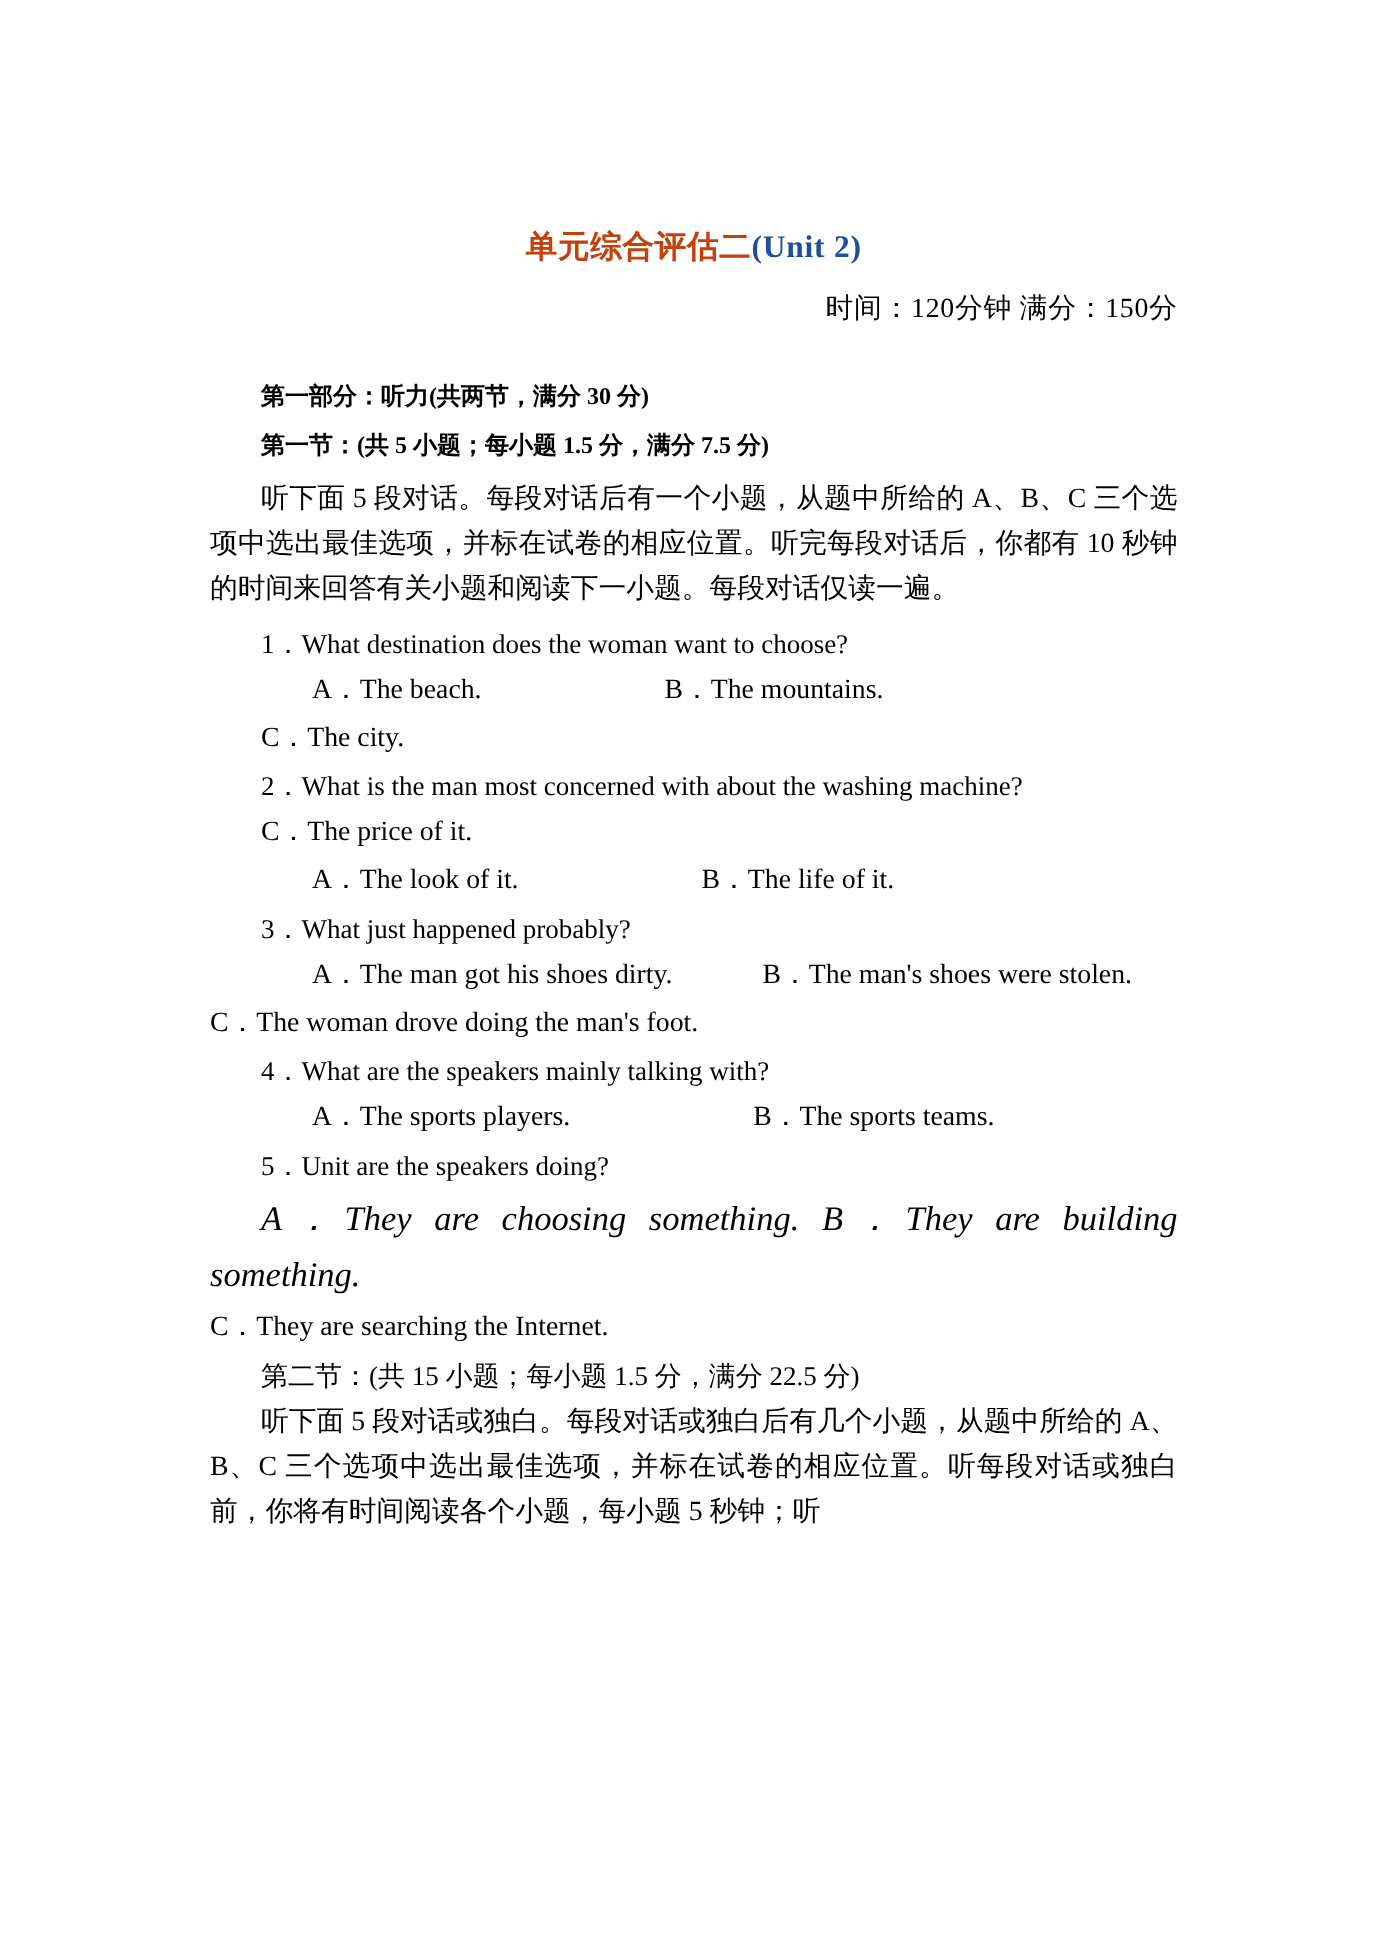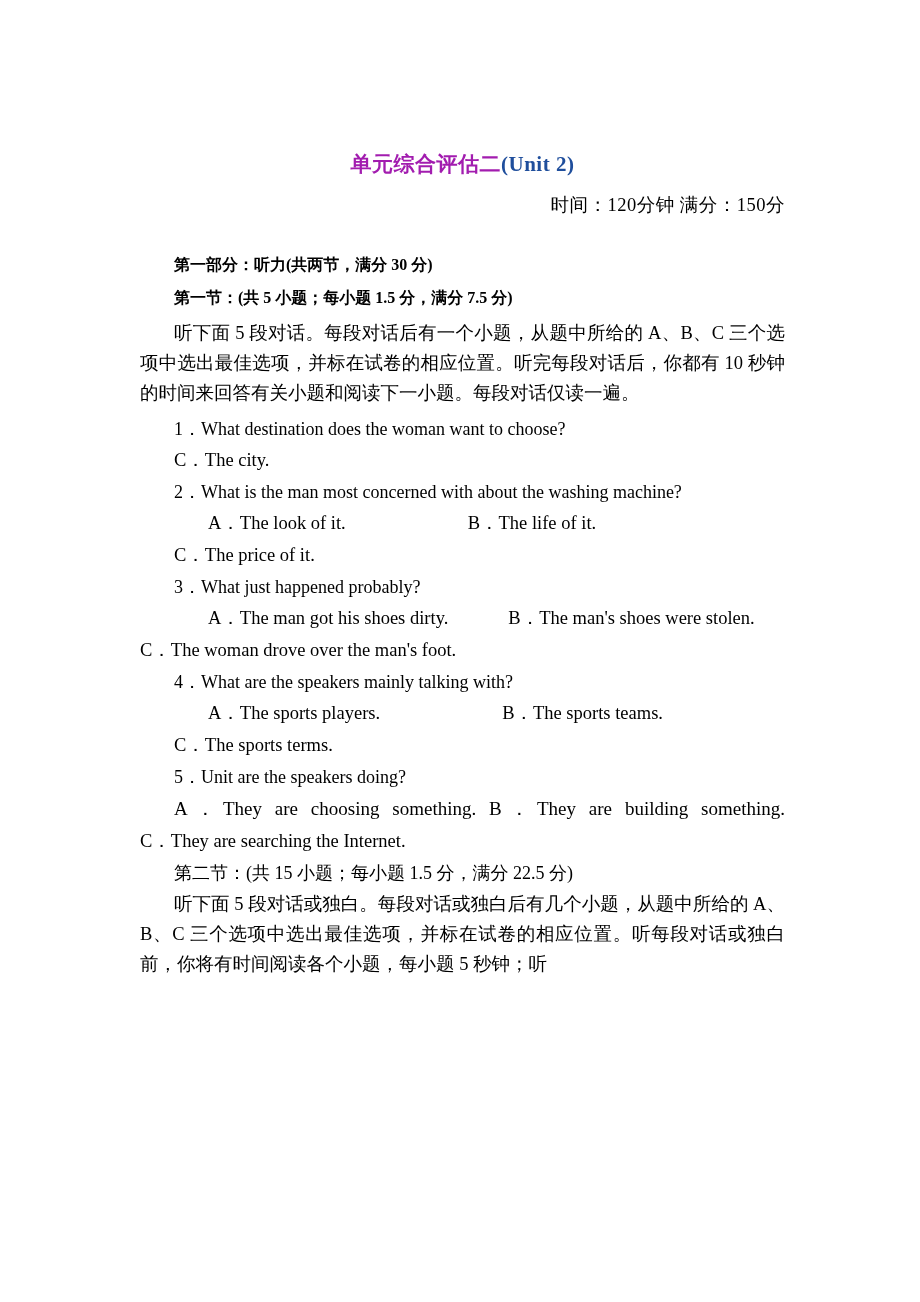--- a/index.html
+++ b/index.html
@@ -24,21 +24,21 @@
     width: 645px;
   }
   .title {
     text-align: center;
     font-size: 21px;
     font-weight: bold;
     letter-spacing: 0.5px;
     margin: 0 0 14px 0;
   }
   .title .cn {
-    color: #a21caf;
+    color: #c2410c;
   }
   .title .en {
     color: #1f4e9c;
   }
   .subtitle {
     text-align: right;
     font-size: 18.5px;
     margin: 0 0 36px 0;
     letter-spacing: 0.5px;
   }
@@ -77,26 +77,27 @@
     display: inline-block;
     margin-left: 88px;
   }
   .opts.tight .o-b {
     margin-left: 26px;
   }
   .opts.nohang {
     text-indent: 0;
   }
   .spread {
-    font-size: 19px;
+    font-size: 23px;
     line-height: 1.62;
     margin: 0 0 2px 0;
     text-indent: 34px;
     text-align: justify;
     text-align-last: justify;
+    font-style: italic;
   }
 </style>
 </head>
 <body>
 
 <div class="page">
   <div class="content">
 
     <div class="title">
       <span class="cn">单元综合评估二</span><span class="en">(Unit 2)</span>
@@ -107,51 +108,51 @@
     <div class="sec-head">第一部分：听力(共两节，满分 30 分)</div>
 
     <div class="sec-head">第一节：(共 5 小题；每小题 1.5 分，满分 7.5 分)</div>
 
     <div class="para">听下面 5 段对话。每段对话后有一个小题，从题中所给的 A、B、C 三个选项中选出最佳选项，并标在试卷的相应位置。听完每段对话后，你都有 10 秒钟的时间来回答有关小题和阅读下一小题。每段对话仅读一遍。</div>
 
     <div class="q">
       <span>1</span><span>．What destination does the woman want to choose?</span>
     </div>
     <div class="opts">
+      <span class="o-a">A．The beach.</span><span class="o-b">B．The mountains.</span>
+    </div>
+    <div class="opts">
       <span>C．The city.</span>
     </div>
 
     <div class="q">
       <span>2</span><span>．What is the man most concerned with about the washing machine?</span>
     </div>
     <div class="opts">
-      <span class="o-a">A．The look of it.</span><span class="o-b">B．The life of it.</span>
+      <span>C．The price of it.</span>
     </div>
     <div class="opts">
-      <span>C．The price of it.</span>
+      <span class="o-a">A．The look of it.</span><span class="o-b">B．The life of it.</span>
     </div>
 
     <div class="q">
       <span>3</span><span>．What just happened probably?</span>
     </div>
     <div class="opts tight">
       <span class="o-a">A．The man got his shoes dirty.</span><span class="o-b">B．The man's shoes were stolen.</span>
     </div>
     <div class="opts nohang">
-      <span>C．The woman drove over the man's foot.</span>
+      <span>C．The woman drove doing the man's foot.</span>
     </div>
 
     <div class="q">
       <span>4</span><span>．What are the speakers mainly talking with?</span>
     </div>
     <div class="opts">
       <span class="o-a">A．The sports players.</span><span class="o-b">B．The sports teams.</span>
-    </div>
-    <div class="opts">
-      <span>C．The sports terms.</span>
     </div>
 
     <div class="q">
       <span>5</span><span>．Unit are the speakers doing?</span>
     </div>
     <div class="spread">
       <span>A．They are choosing something.</span>
       <span>B．They are building something.</span>
     </div>
     <div class="opts nohang">

